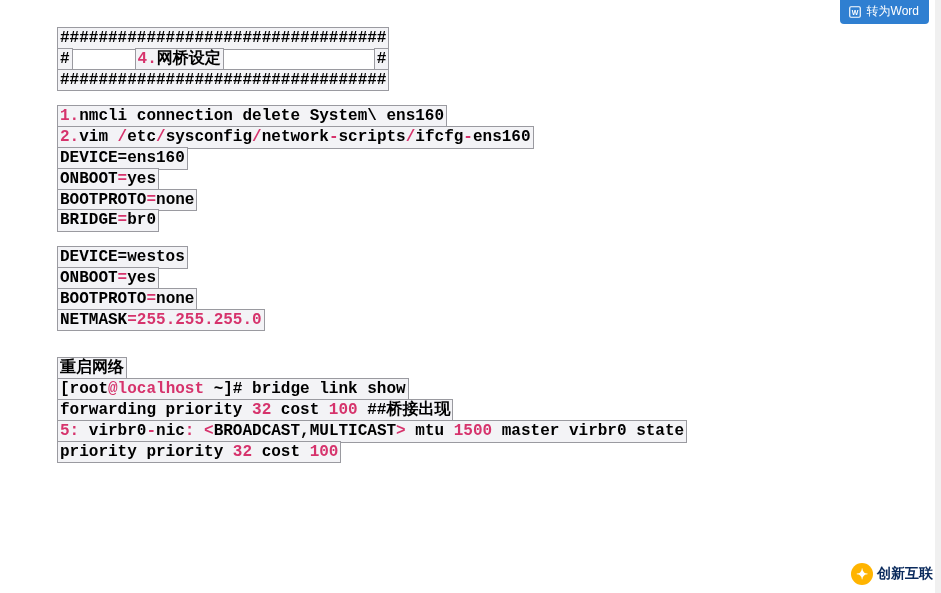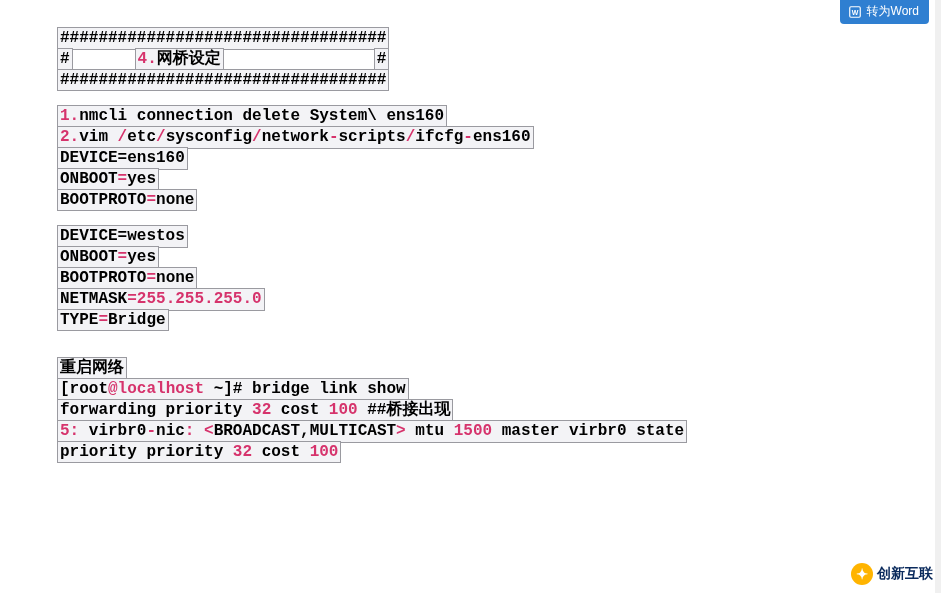--- a/index.html
+++ b/index.html
@@ -109,28 +109,28 @@
   </div>
   <div class="row hash-line"><span class="box">##################################</span></div>
 
   <div class="spacer"></div>
 
   <div class="row"><span class="box"><span class="num">1.</span><span>nmcli connection delete System\ ens160</span></span></div>
   <div class="row"><span class="box"><span class="num">2.</span><span>vim </span><span class="sym">/</span><span>etc</span><span class="sym">/</span><span>sysconfig</span><span class="sym">/</span><span>network</span><span class="sym">-</span><span>scripts</span><span class="sym">/</span><span>ifcfg</span><span class="sym">-</span><span>ens160</span></span></div>
   <div class="row"><span class="box">DEVICE=ens160</span></div>
   <div class="row"><span class="box"><span>ONBOOT</span><span class="sym">=</span><span>yes</span></span></div>
   <div class="row"><span class="box"><span>BOOTPROTO</span><span class="sym">=</span><span>none</span></span></div>
+  <div class="row"><span class="box"><span>BRIDGE</span><span class="sym">=</span><span>br0</span></span></div>
 
   <div class="spacer"></div>
 
   <div class="row"><span class="box">DEVICE=westos</span></div>
   <div class="row"><span class="box"><span>ONBOOT</span><span class="sym">=</span><span>yes</span></span></div>
   <div class="row"><span class="box"><span>BOOTPROTO</span><span class="sym">=</span><span>none</span></span></div>
   <div class="row"><span class="box"><span>NETMASK</span><span class="sym">=</span><span class="val">255.255.255.0</span></span></div>
-  <div class="row"><span class="box"><span>TYPE</span><span class="sym">=</span><span>Bridge</span></span></div>
 
   <div class="spacer2"></div>
 
   <div class="row"><span class="box">重启网络</span></div>
   <div class="row"><span class="box"><span>[root</span><span class="at">@localhost</span><span> ~</span><span>]# bridge link show</span></span></div>
   <div class="row"><span class="box"><span>forwarding priority </span><span class="val">32</span><span> cost </span><span class="val">100</span><span>  ##桥接出现</span></span></div>
   <div class="row"><span class="box"><span class="num">5:</span><span> virbr0</span><span class="sym">-</span><span>nic</span><span class="sym">: </span><span class="sym">&lt;</span><span>BROADCAST,MULTICAST</span><span class="sym">&gt;</span><span> mtu </span><span class="val">1500</span><span> master virbr0 state </span></span></div>
   <div class="row"><span class="box"><span>priority priority </span><span class="val">32</span><span> cost </span><span class="val">100</span></span></div>
 
 </div>

